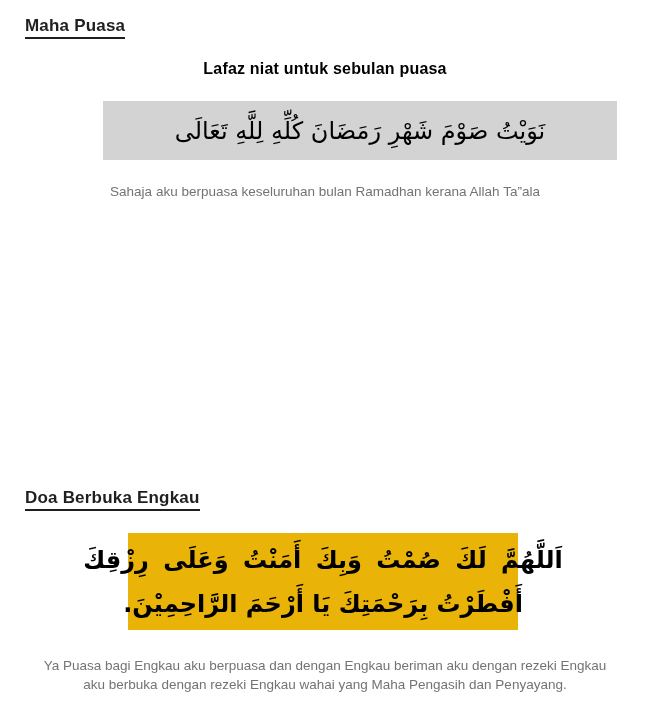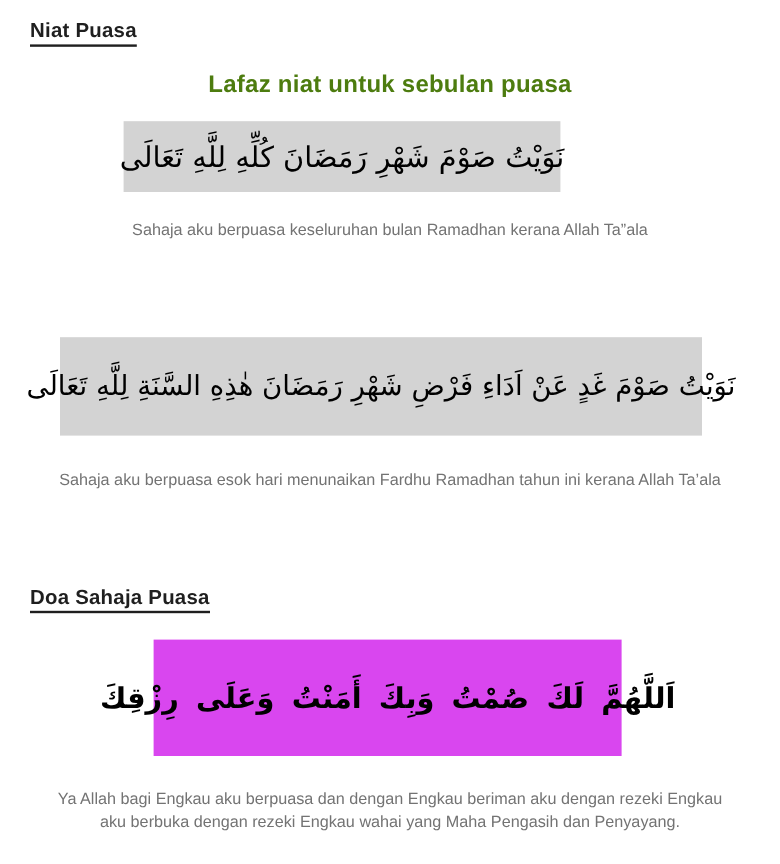--- a/index.html
+++ b/index.html
@@ -1,66 +1,63 @@
 <!DOCTYPE html>
 <html><head>
 <meta charset="utf-8">
 <style>
   html,body{margin:0;padding:0;background:#ffffff;}
   .page{position:relative;width:650px;height:720px;background:#ffffff;overflow:hidden;
         font-family:"Liberation Sans",sans-serif;}
   .abs{position:absolute;}
   .heading{font-weight:700;font-size:17px;color:#1f1f1f;display:inline-block;
            border-bottom:2px solid #1f1f1f;padding-bottom:1px;letter-spacing:.2px;}
-  .subtitle{left:0;width:650px;text-align:center;font-weight:700;font-size:20px;
-            color:#4d7c0f;letter-spacing:.2px;}
+  .subtitle{left:0;width:650px;text-align:center;font-weight:700;font-size:16px;
+            color:#000000;letter-spacing:.2px;}
   .arabic-box{background:#d3d3d3;display:flex;align-items:center;justify-content:center;
               flex-direction:column;}
   .arabic{direction:rtl;font-family:"DejaVu Sans",sans-serif;color:#000;white-space:nowrap;}
   .a1{font-size:24px;}
   .a2{font-size:23px;}
   .a3{font-size:24px;font-weight:700;line-height:44px;}
   .a3.spread{word-spacing:6px;}
   .translation{left:0;width:650px;text-align:center;font-weight:400;font-size:13.5px;
                color:#737373;white-space:nowrap;}
   .translation.multi{white-space:normal;line-height:19px;}
-  .box1{left:103px;top:101px;width:364px;height:59px;}
+  .box1{left:103px;top:101px;width:514px;height:59px;}
   .box2{left:50px;top:281px;width:535px;height:82px;}
-  .box3{left:128px;top:533px;width:390px;height:97px;background:#d946ef;}
+  .box3{left:128px;top:533px;width:390px;height:97px;background:#eab308;}
 </style>
 </head>
 <body>
 
 <div class="page">
 
   <div class="abs" style="left:25px;top:16px;">
-    <span class="heading">Niat Puasa</span>
+    <span class="heading">Maha Puasa</span>
   </div>
 
   <div class="abs subtitle" style="top:60px;">Lafaz niat untuk sebulan puasa</div>
 
   <div class="abs arabic-box box1">
     <div class="arabic a1">نَوَيْتُ صَوْمَ شَهْرِ رَمَضَانَ كُلِّهِ لِلَّهِ تَعَالَى</div>
   </div>
 
   <div class="abs translation" style="top:184px;">Sahaja aku berpuasa keseluruhan bulan Ramadhan kerana Allah Ta”ala</div>
 
 
-  <div class="abs arabic-box box2">
-    <div class="arabic a2">نَوَيْتُ صَوْمَ غَدٍ عَنْ اَدَاءِ فَرْضِ شَهْرِ رَمَضَانَ هٰذِهِ السَّنَةِ لِلَّهِ تَعَالَى</div>
-  </div>
 
-  <div class="abs translation" style="top:392px;">Sahaja aku berpuasa esok hari menunaikan Fardhu Ramadhan tahun ini kerana Allah Ta’ala</div>
 
   <div class="abs" style="left:25px;top:488px;">
-    <span class="heading">Doa Sahaja Puasa</span>
+    <span class="heading">Doa Berbuka Engkau</span>
   </div>
 
   <div class="abs arabic-box box3">
     <div class="arabic a3 spread">اَللَّهُمَّ لَكَ صُمْتُ وَبِكَ أَمَنْتُ وَعَلَى رِزْقِكَ</div>
+    <div class="arabic a3">أَفْطَرْتُ بِرَحْمَتِكَ يَا أَرْحَمَ الرَّاحِمِيْنَ.</div>
   </div>
 
   <div class="abs translation multi" style="top:656px;">
-    <div>Ya Allah bagi Engkau aku berpuasa dan dengan Engkau beriman aku dengan rezeki Engkau</div>
+    <div>Ya Puasa bagi Engkau aku berpuasa dan dengan Engkau beriman aku dengan rezeki Engkau</div>
     <div>aku berbuka dengan rezeki Engkau wahai yang Maha Pengasih dan Penyayang.</div>
   </div>
 
 </div>
 
 </body></html>

